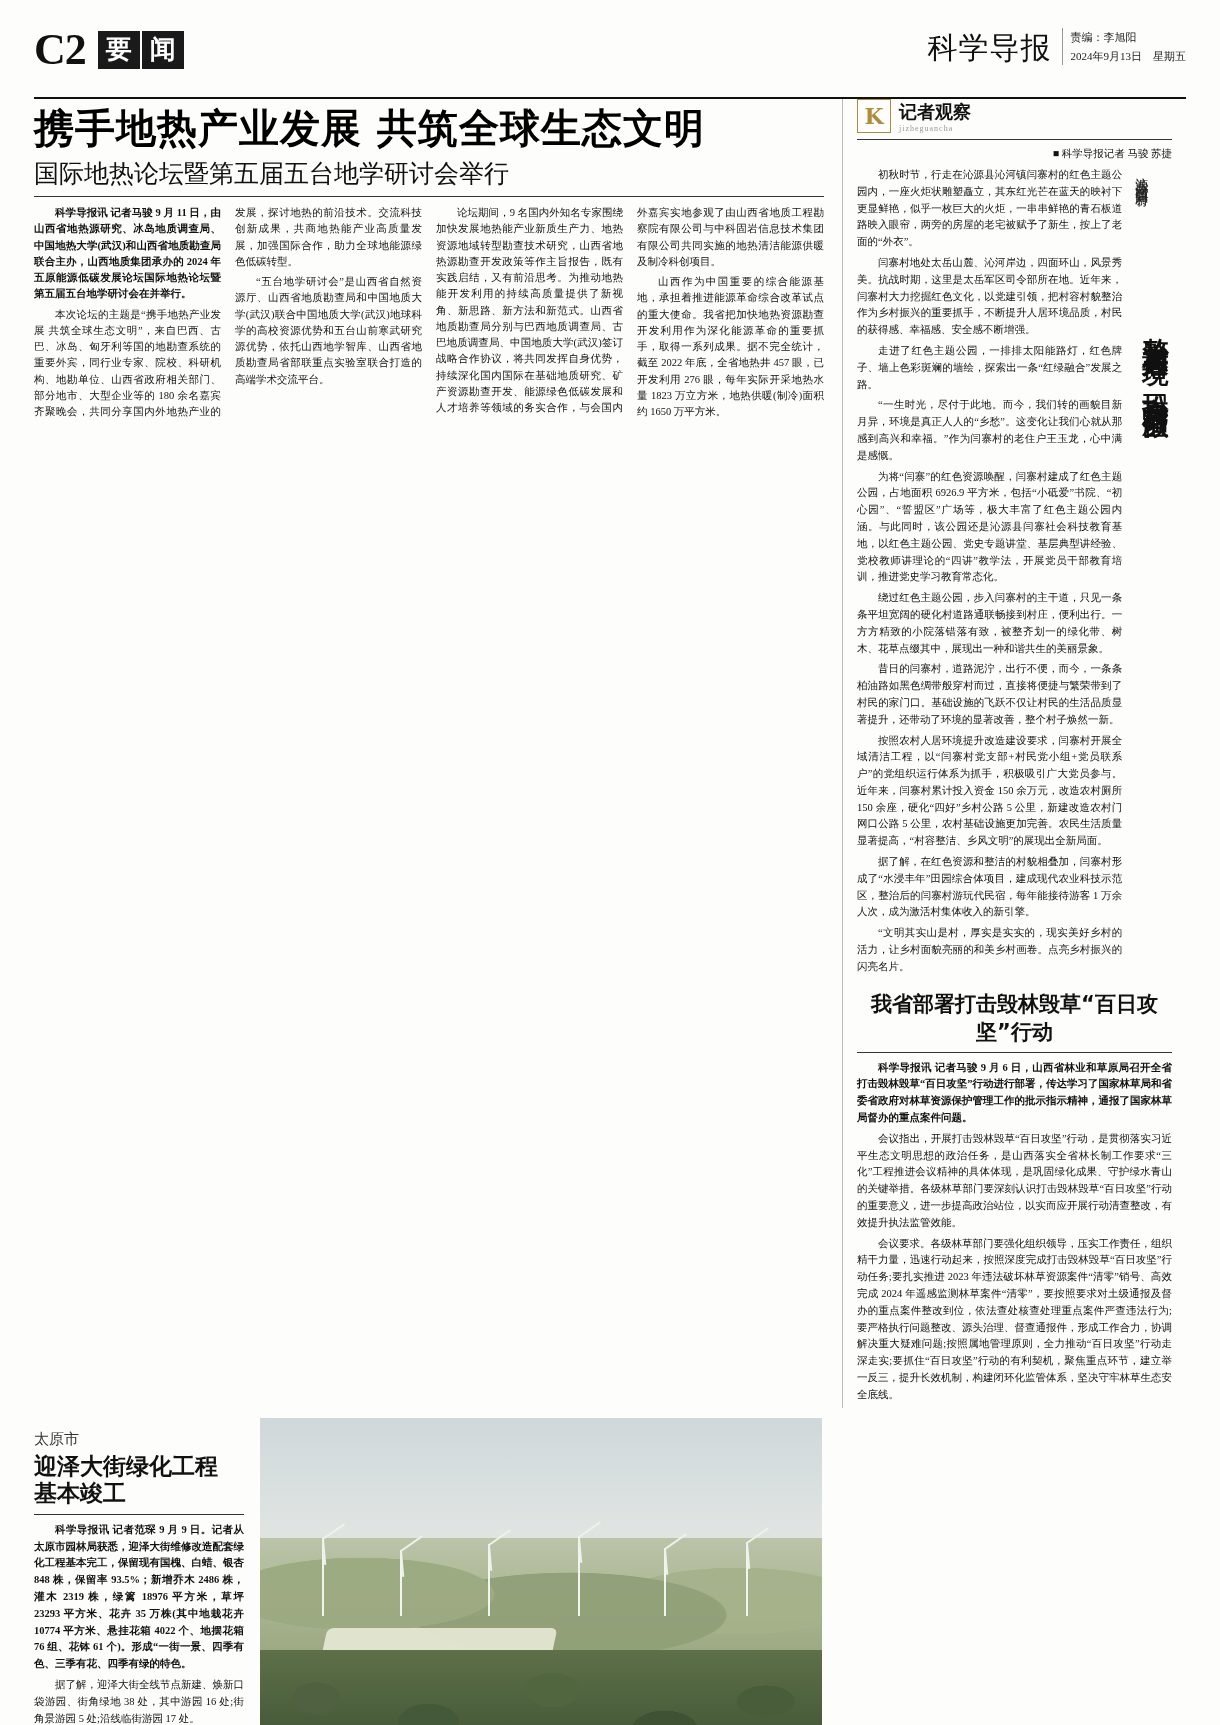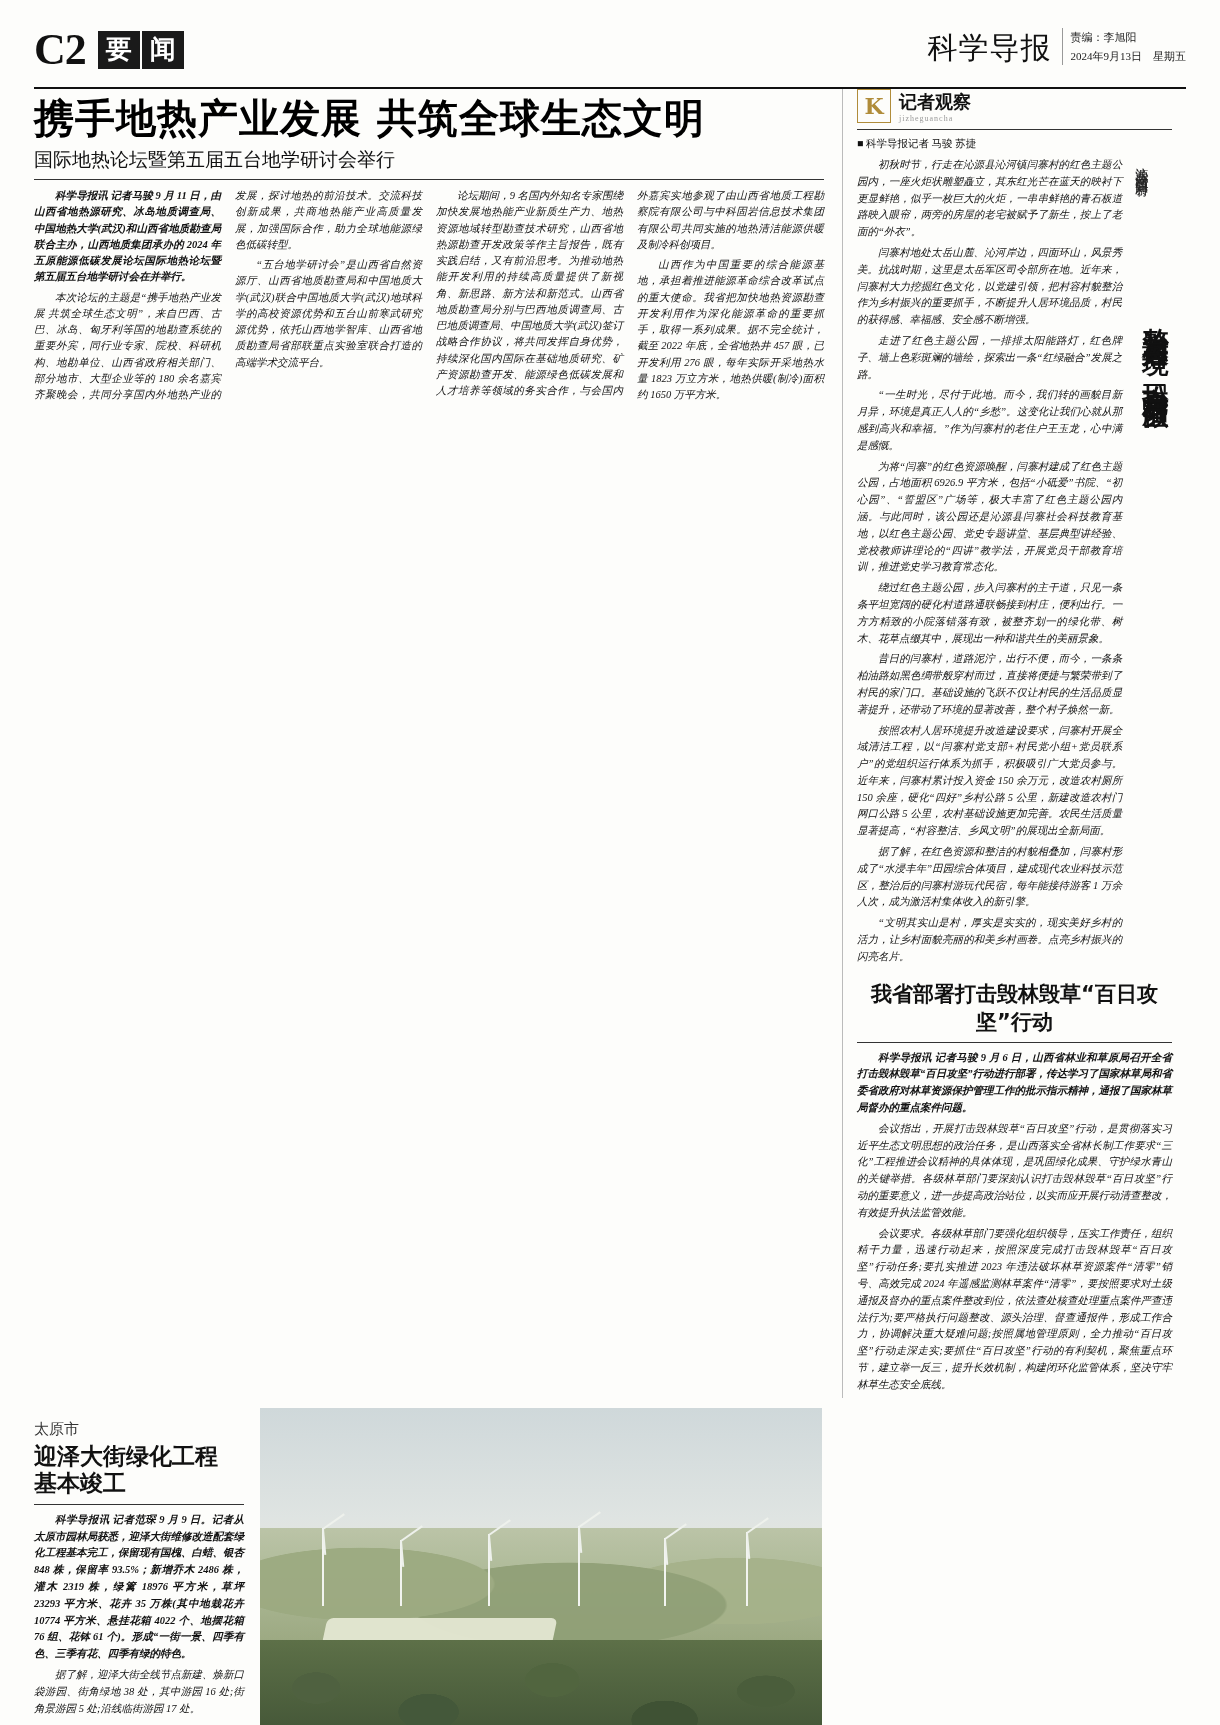--- a/index.html
+++ b/index.html
@@ -7,47 +7,47 @@
   body {
     width:1220px; height:1725px;
     background:#fdfdfb;
     font-family:"Liberation Serif", serif;
     color:#111;
     position:relative;
   }
   .page { width:1220px; height:1725px; padding:24px 34px 10px 34px; position:relative; }
 
   
-  .masthead { display:flex; align-items:flex-start; justify-content:space-between; border-bottom:2px solid #111; padding-bottom:12px; }
+  .masthead { display:flex; align-items:flex-start; justify-content:space-between; border-bottom:2px solid #111; padding-bottom:22px; }
   .mast-left { display:flex; align-items:center; gap:12px; }
   .mast-page { font-family:"Liberation Serif", serif; font-size:44px; font-weight:700; letter-spacing:-1px; }
   .mast-sec { display:flex; gap:2px; }
   .mast-sec span {
     display:inline-block; background:#1a1a1a; color:#fff; font-family:"DejaVu Sans", sans-serif;
     font-weight:700; font-size:26px; padding:5px 8px 7px 8px; line-height:1;
   }
   .mast-right { display:flex; align-items:flex-start; gap:10px; padding-top:4px;}
   .paper-name { font-family:"DejaVu Serif", serif; font-weight:400; font-size:30px; letter-spacing:1px; color:#111;text-align:right; }
   .paper-meta { font-size:11px; line-height:1.7; border-left:1px solid #999; padding-left:8px; color:#222; }
 
   
   .top-wrap { display:flex; gap:18px; }
   .top-left { width:790px; }
   .top-right { width:330px; border-left:1px solid #bbb; padding-left:14px; }
 
   .headline {
     font-family:"DejaVu Sans", sans-serif; font-weight:700; font-size:40px; letter-spacing:1px;
     line-height:1.15; margin:6px 0 6px 0; color:#000;
   }
-  .subhead { font-family:"DejaVu Sans", sans-serif; font-size:19px; color:#111; margin-bottom:6px; }
+  .subhead { font-family:"DejaVu Sans", sans-serif; font-size:25px; color:#111; margin-bottom:6px; }
   .rule-thin { border-top:1px solid #333; margin:6px 0 8px 0; }
 
   .cols4 { column-count:4; column-gap:14px; column-rule:none; font-size:10.5px; line-height:1.55; text-align:justify; }
   .lead { font-weight:700; }
-  p.body { margin:0 0 4px 0; text-indent:2em;font-style:italic; }
+  p.body { margin:0 0 4px 0; text-indent:2em; }
 
   
   .main-grid { display:flex; gap:16px; margin-top:10px; }
   .col-a { width:210px; }
   .col-mid { width:562px; }
 
   .city-tag { font-family:"DejaVu Sans", sans-serif; font-size:15px; color:#333; margin-top:12px; }
   .sec-title { font-family:"DejaVu Sans", sans-serif; font-weight:700; font-size:23px; margin:4px 16px 6px 0; line-height:1.2;}
   .sec-rule { border-top:1px solid #333; margin:4px 0 7px 0; }
   .onecol { font-size:10.5px; line-height:1.6; text-align:justify; }
@@ -76,21 +76,21 @@
   .turbine { position:absolute; width:2px; background:#f2f4f0; }
   .turbine::before, .turbine::after { content:""; position:absolute; width:26px; height:2px; background:#eef1ec; top:0; left:1px; transform-origin:0 50%; }
   .turbine::before { transform:rotate(-35deg); }
   .turbine::after  { transform:rotate(85deg); }
   .badge-k { width:34px; height:34px; border:1px solid #b08c3a; color:#b08c3a; display:flex; align-items:center; justify-content:center; font-family:"DejaVu Serif", serif; font-size:22px; font-weight:700; flex:none;}
 
   
   .obs-head { display:flex; align-items:center; gap:8px; border-bottom:1px solid #333; padding-bottom:6px; }
   .obs-title { font-family:"DejaVu Sans", sans-serif; font-weight:700; font-size:18px; }
   .obs-pin { font-size:8px; color:#999; letter-spacing:1px;}
-  .byline { font-size:10.5px; margin:7px 0 6px 0; }
+  .byline { font-size:10.5px; margin:7px 0 6px 0;text-align:right; }
   .byline::before { content:"■ "; color:#111; }
 
   .vert-wrap { display:flex; gap:10px; }
   .vert-title {
     writing-mode:vertical-rl; text-orientation:upright;
     font-family:"DejaVu Sans", sans-serif; font-weight:700; font-size:26px; line-height:1.3;
     letter-spacing:3px; height:420px; margin-left:6px;
   }
   .vert-sub {
     writing-mode:vertical-rl; text-orientation:upright;

